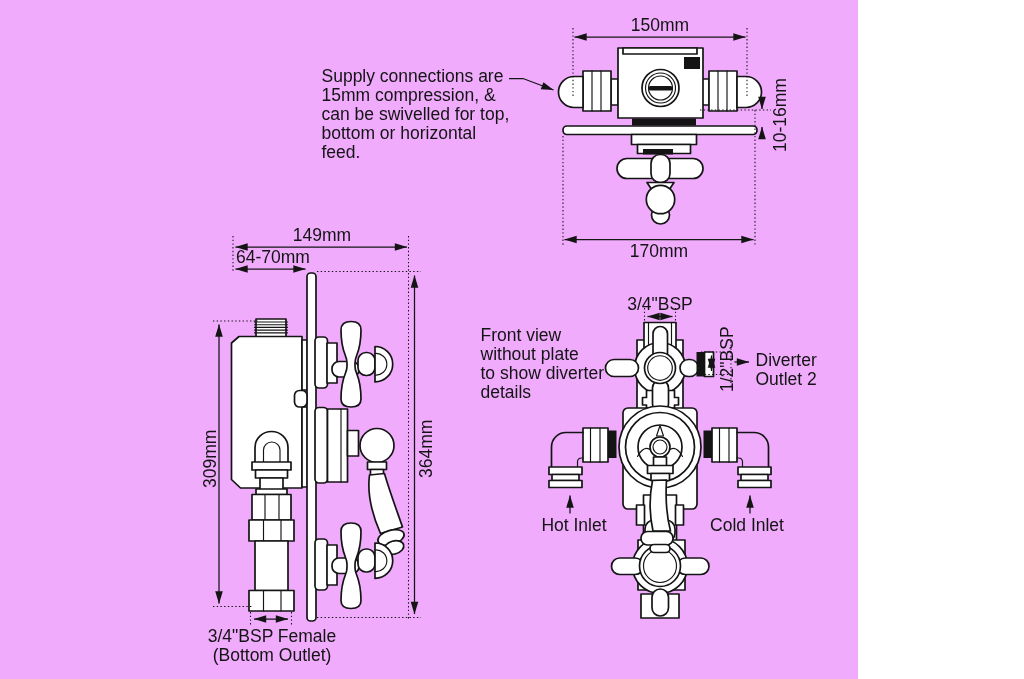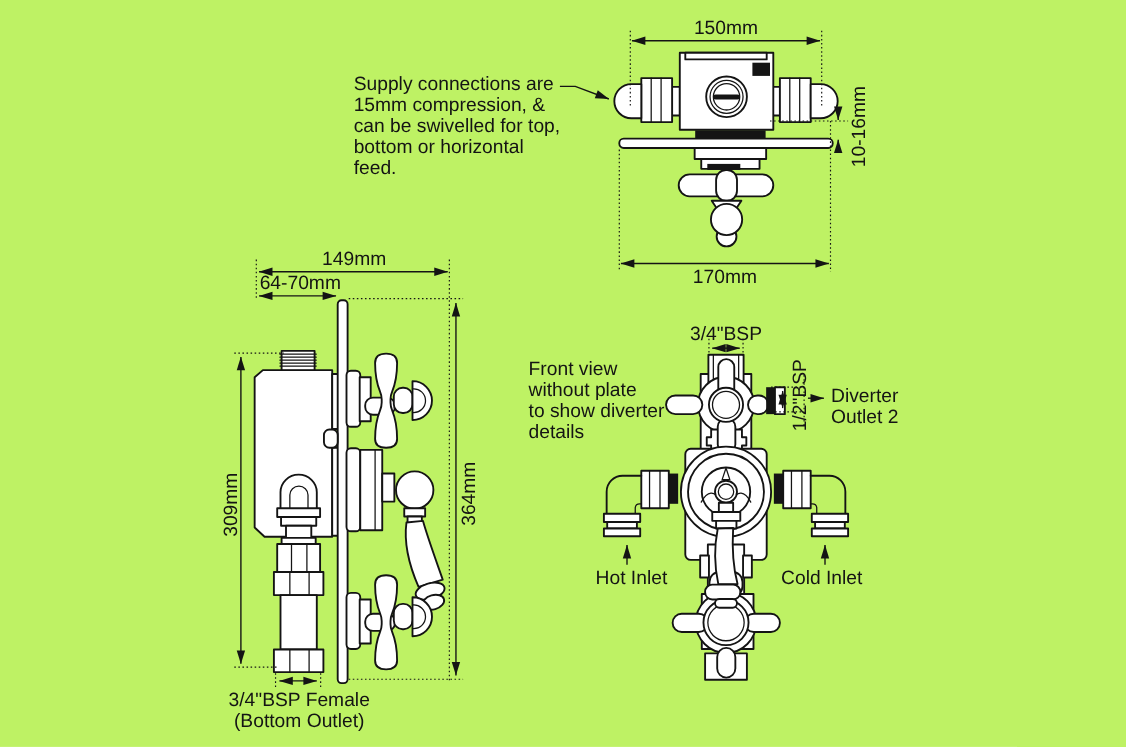--- a/index.html
+++ b/index.html
@@ -1,16 +1,16 @@
 <!DOCTYPE html>
 <html><head>
 <meta charset="utf-8">
 <style>
   html,body{margin:0;padding:0;background:#fff}
-  .stage{position:relative;width:1024px;height:679px;background:#bef264;overflow:hidden}
+  .stage{position:relative;width:858px;height:679px;background:#f0abfc;overflow:hidden}
   svg{display:block}
   .s  {stroke:#141414;stroke-width:1.7;fill:none;stroke-linecap:round;stroke-linejoin:round}
   .sf {stroke:#141414;stroke-width:1.7;fill:#ffffff;stroke-linejoin:round}
   .tn {stroke-width:1.15}
   .dk {fill:#141414;stroke:none}
   .dim{stroke:#141414;stroke-width:1.25;fill:none}
   .dot{stroke:#141414;stroke-width:1.05;fill:none;stroke-dasharray:1.4 2.3}
   .t  {font-family:"Liberation Sans", sans-serif;font-size:17.5px;fill:#141414}
   .tm {text-anchor:middle}
 </style>

